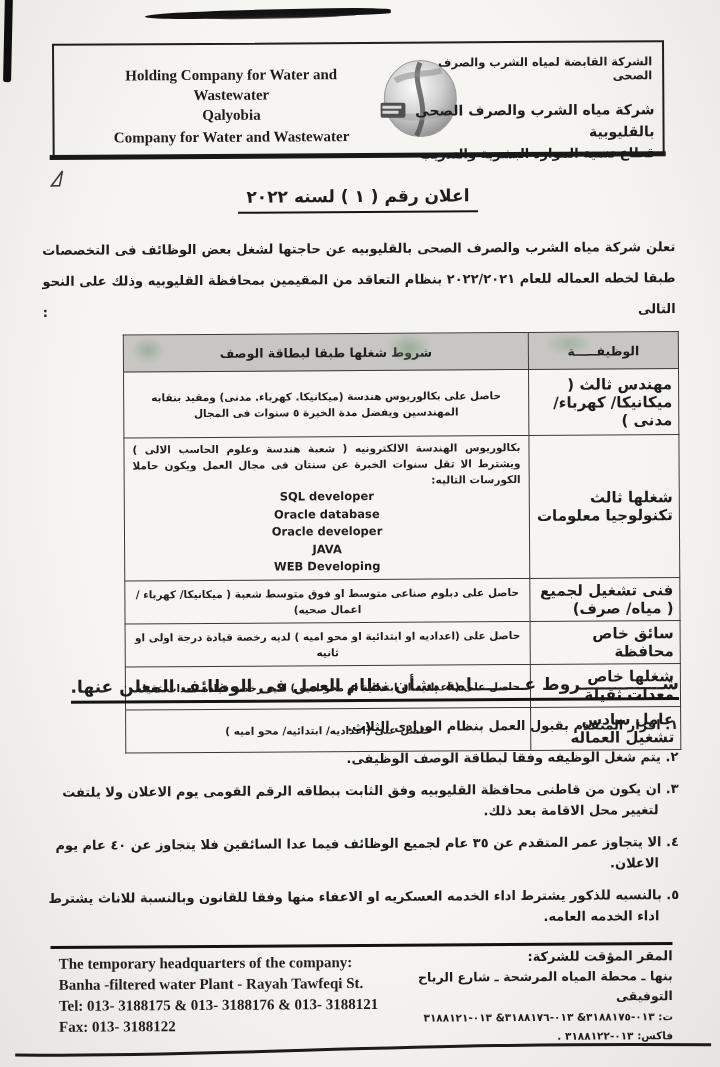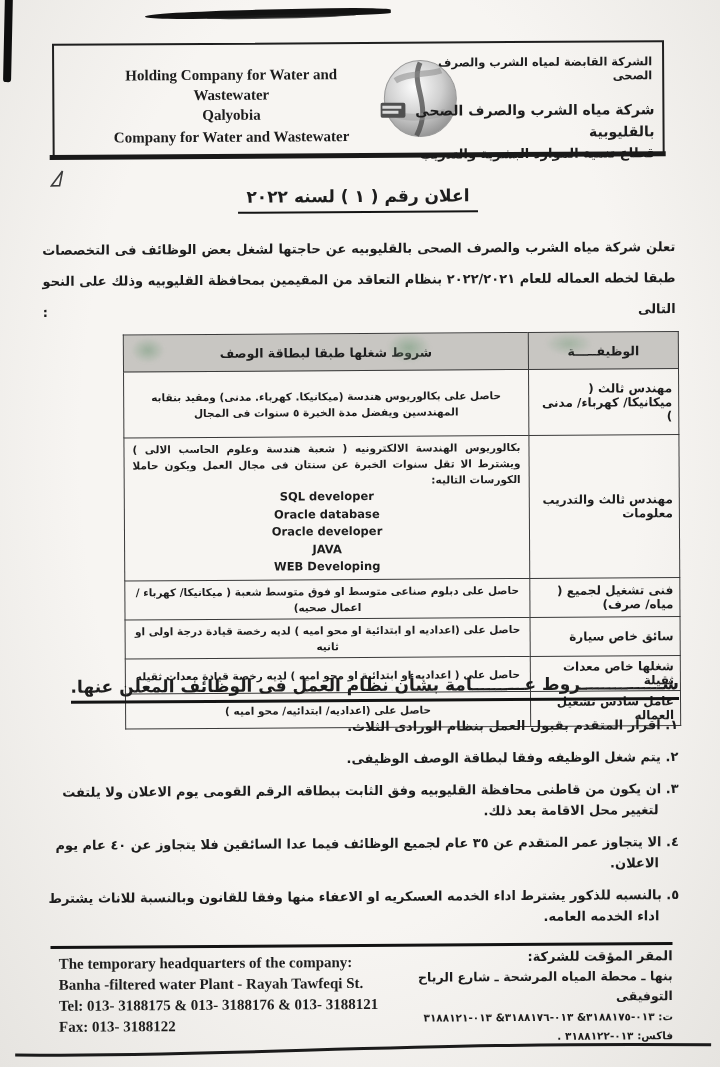--- a/index.html
+++ b/index.html
@@ -43,21 +43,21 @@
 
   
   .intro { position:absolute; left:44px; top:233px; width:633px; direction:rtl;
     text-align:justify; text-align-last:justify; font-weight:bold; font-size:13px; line-height:31px; }
 
   
   .jobs-table { position:absolute; left:124px; top:333px; width:556px;
     border-collapse:collapse; direction:rtl; table-layout:fixed; }
   .jobs-table th, .jobs-table td { border:1.5px solid #3a3a3a; font-weight:bold; }
   .jobs-table th { height:34px; background:#c8c6c2; font-size:12.5px; text-align:center; }
-  .job-cell { width:150px; font-size:12px; text-align:right; padding:3px 6px; vertical-align:middle; }
+  .job-cell { width:150px; font-size:15px; text-align:right; padding:3px 6px; vertical-align:middle; }
   .req-cell { font-size:10.5px; text-align:center; padding:3px 8px; vertical-align:middle; line-height:16px; }
   .req-just { text-align:justify; direction:rtl; }
   .course { direction:ltr; text-align:center; font-size:11.5px; line-height:17.5px; font-weight:bold; }
   .h-r1 { height:66px; } .h-r2 { height:118px; } .h-r3 { height:36px; }
   .h-r4 { height:30px; } .h-r5 { height:34px; } .h-r6 { height:26px; }
 
   .smudge { position:absolute; border-radius:50%; filter:blur(1.5px); }
   .smudge-1 { left:132px; top:336px; width:34px; height:26px;
     background:radial-gradient(closest-side, rgba(118,156,124,.55), rgba(118,156,124,0)); }
   .smudge-2 { left:388px; top:333px; width:44px; height:30px;
@@ -153,36 +153,36 @@
           <th>الوظيفـــــة</th>
           <th>شروط شغلها طبقا لبطاقة الوصف</th>
         </tr>
       </thead>
       <tbody>
         <tr class="h-r1">
           <td class="job-cell">مهندس ثالث ( ميكانيكا/ كهرباء/ مدنى )</td>
           <td class="req-cell">حاصل على بكالوريوس هندسة (ميكانيكا. كهرباء. مدنى) ومقيد بنقابه المهندسين ويفضل مدة الخبرة ٥ سنوات فى المجال</td>
         </tr>
         <tr class="h-r2">
-          <td class="job-cell">مهندس ثالث والتدريب معلومات</td>
+          <td class="job-cell">شغلها ثالث تكنولوجيا معلومات</td>
           <td class="req-cell">
             <div class="req-just">بكالوريوس الهندسة الالكترونيه ( شعبة هندسة وعلوم الحاسب الالى ) ويشترط الا تقل سنوات الخبرة عن سنتان فى مجال العمل ويكون حاملا الكورسات التاليه:</div>
             <div class="course">SQL developer</div>
             <div class="course">Oracle database</div>
             <div class="course">Oracle developer</div>
             <div class="course">JAVA</div>
             <div class="course">WEB Developing</div>
           </td>
         </tr>
         <tr class="h-r3">
           <td class="job-cell">فنى تشغيل لجميع ( مياه/ صرف)</td>
           <td class="req-cell">حاصل على دبلوم صناعى متوسط او فوق متوسط شعبة ( ميكانيكا/ كهرباء / اعمال صحيه)</td>
         </tr>
         <tr class="h-r4">
-          <td class="job-cell">سائق خاص سيارة</td>
+          <td class="job-cell">سائق خاص محافظة</td>
           <td class="req-cell">حاصل على (اعداديه او ابتدائية او محو اميه ) لديه رخصة قيادة درجة اولى او ثانيه</td>
         </tr>
         <tr class="h-r5">
           <td class="job-cell">شغلها خاص معدات ثقيلة</td>
           <td class="req-cell">حاصل على ( اعداديه او ابتدائية او محو اميه ) لديه رخصة قيادة معدات ثقيله</td>
         </tr>
         <tr class="h-r6">
           <td class="job-cell">عامل سادس تشغيل العماله</td>
           <td class="req-cell">حاصل على (اعداديه/ ابتدائيه/ محو اميه )</td>
         </tr>

